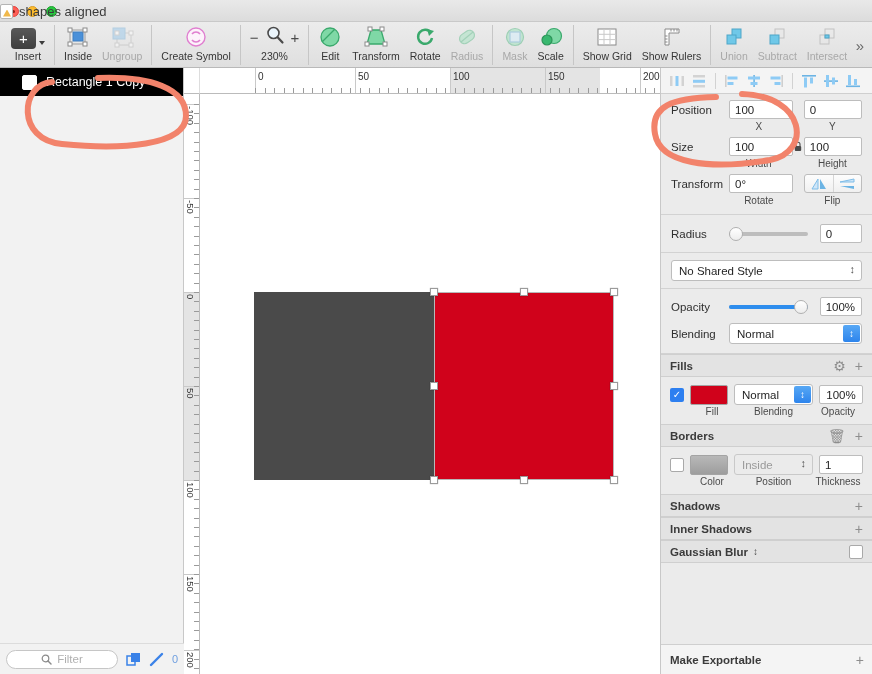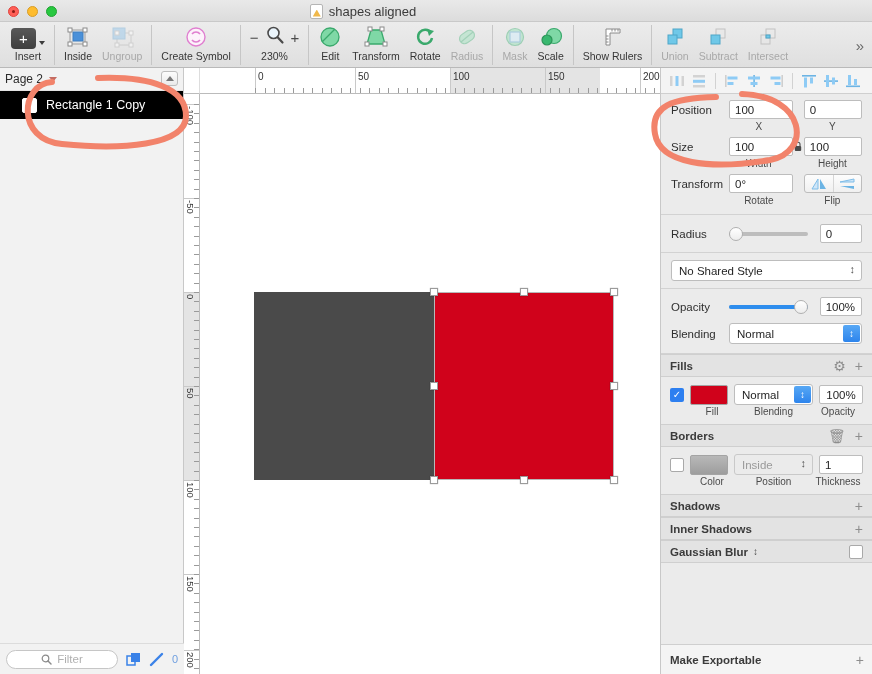--- a/index.html
+++ b/index.html
@@ -22,21 +22,21 @@
   .tl { width: 11px; height: 11px; border-radius: 50%; }
   .tl-r { background: #ff5f57; border: 1px solid #e0443e; }
   .tl-y { background: #febc2e; border: 1px solid #d89d28; }
   .tl-g { background: #28c840; border: 1px solid #22a233; }
   .tl-r::after {
     content:""; position:absolute; width:3px; height:3px; border-radius:50%;
     background:#8b1b14; left:4px; top:4px;
   }
   .title-wrap {
     position: absolute; left: 0; top: 0; width: 726px; height: 22px;
-    display: flex; align-items: center; justify-content: center; gap: 6px;
+    display: flex; align-items: center; gap: 6px;
   }
   .doc-icon {
     width: 13px; height: 15px; background: #fff;
     border: 1px solid #b5b5b5; border-radius: 2px; position: relative;
     flex: none;
   }
   .doc-icon::after {
     content:""; position:absolute; left:2px; top:5px; width:8px; height:7px;
     background: #f0b84a; clip-path: polygon(50% 0%, 100% 100%, 0% 100%);
   }
@@ -399,20 +399,34 @@
         <svg width="26" height="24" viewBox="0 0 26 24">
           <circle cx="16" cy="11" r="7.5" fill="#7fd8a6" stroke="#3aa96c" stroke-width="1.2"></circle>
           <circle cx="9" cy="15" r="5" fill="#38b86f" stroke="#2d9459" stroke-width="1.2"></circle>
         </svg>
       </div>
       <div class="tb-label">Scale</div>
     </div>
 
     <div class="tb-sep"></div>
 
+    <div class="tb-item">
+      <div class="tb-glyph">
+        <svg width="22" height="22" viewBox="0 0 22 22">
+          <rect x="2" y="3" width="18" height="16" fill="#fff" stroke="#8a8a8a"></rect>
+          <g stroke="#c9c9c9">
+            <line x1="8" y1="3" x2="8" y2="19"></line>
+              <line x1="14" y1="3" x2="14" y2="19"></line>
+            <line x1="2" y1="8.3" x2="20" y2="8.3"></line>
+              <line x1="2" y1="13.6" x2="20" y2="13.6"></line>
+          </g>
+        </svg>
+      </div>
+      <div class="tb-label">Show Grid</div>
+    </div>
 
     <div class="tb-item">
       <div class="tb-glyph">
         <svg width="22" height="22" viewBox="0 0 22 22">
           <path d="M4 3 H18 V7 H8 V19 H4 Z" fill="#fff" stroke="#8a8a8a"></path>
           <g stroke="#8a8a8a">
             <line x1="10" y1="3" x2="10" y2="5.5"></line>
               <line x1="13" y1="3" x2="13" y2="5.5"></line>
             <line x1="16" y1="3" x2="16" y2="5.5"></line>
             <line x1="4" y1="10" x2="6.5" y2="10"></line>
@@ -456,27 +470,20 @@
       </div>
       <div class="tb-label">Intersect</div>
     </div>
 
     <div style="flex:1"></div>
     <div style="font-size:15px;color:#6a6a6a;padding-right:8px;padding-top:12px;">»</div>
   </div>
 
   <div class="sidebar">
 
-    <div class="page-row">
-      <span class="page-label">Page 2</span>
-      <span class="page-caret"></span>
-      <span class="collapse-btn">
-          <i></i>
-        </span>
-    </div>
 
     <div class="layer-row sel">
       <span class="layer-chk"></span>
       <span class="layer-name">Rectangle 1 Copy</span>
     </div>
 
     <div class="sidebar-footer">
       <div class="filter-box">
         <svg width="11" height="11" viewBox="0 0 11 11">
           <circle cx="4.5" cy="4.5" r="3.3" fill="none" stroke="#8a8a8a" stroke-width="1.2"></circle>

